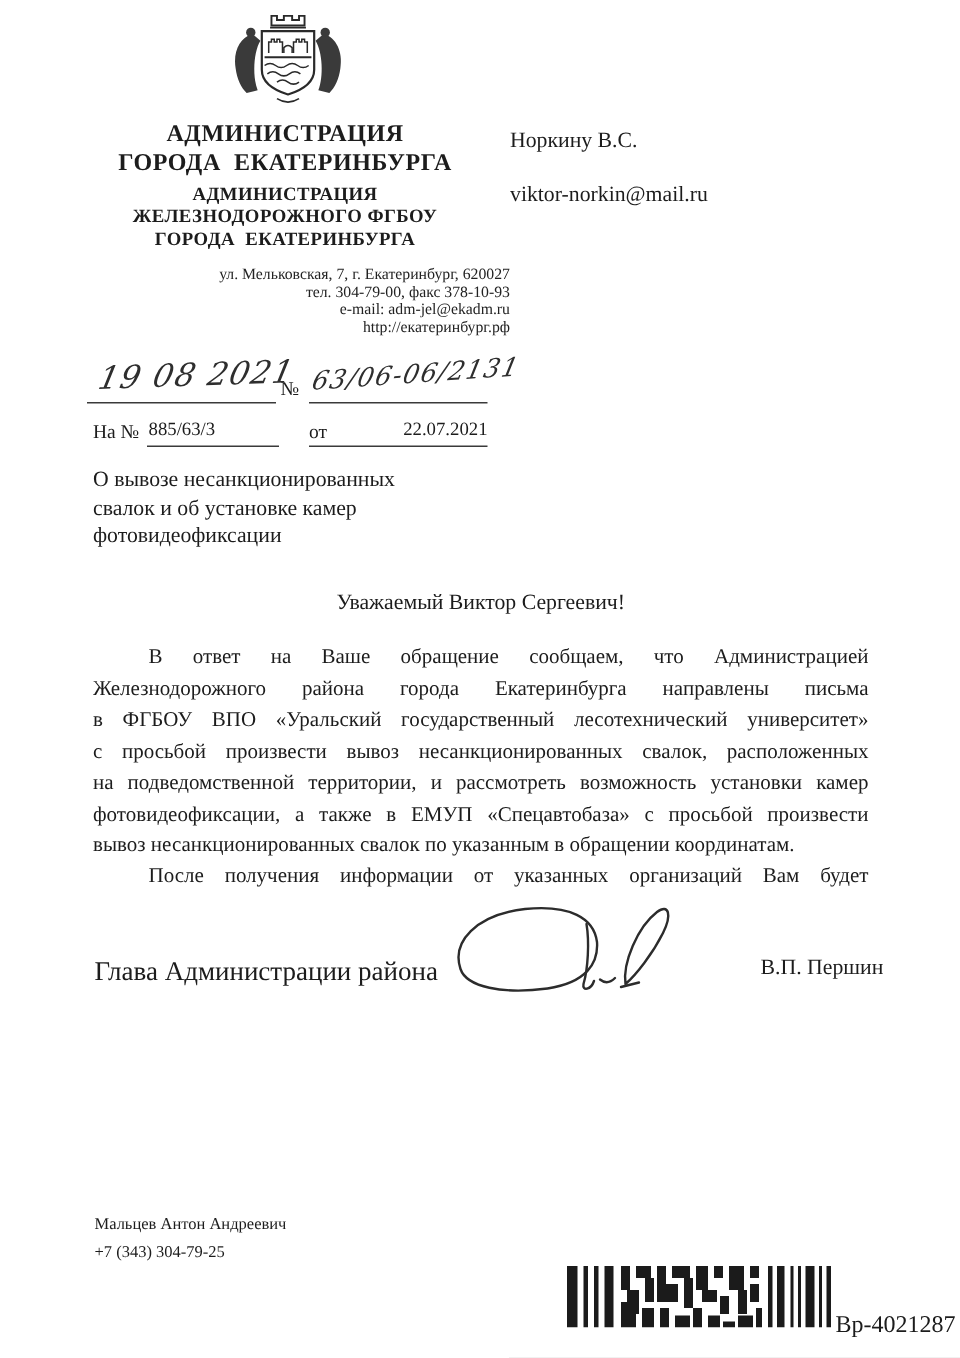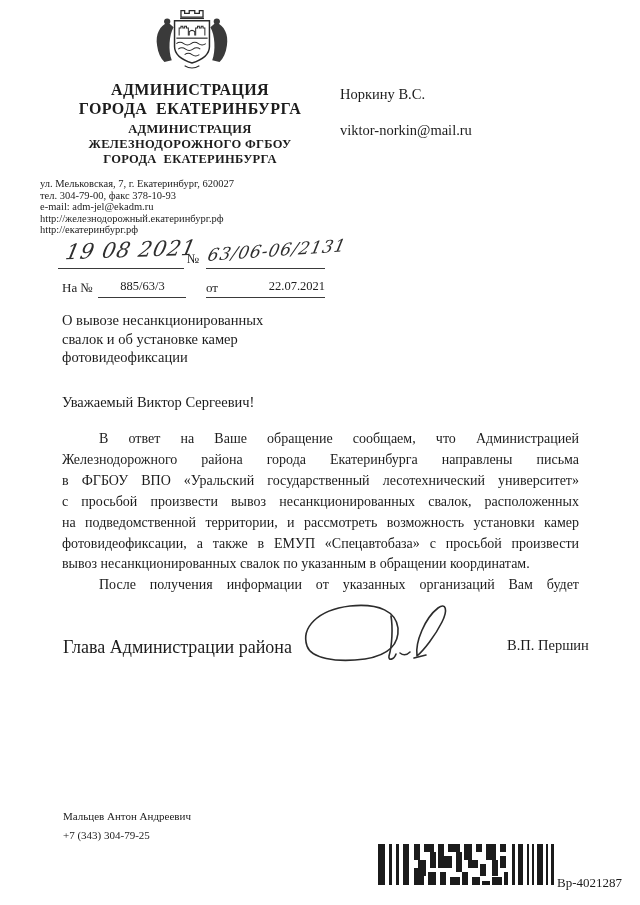--- a/index.html
+++ b/index.html
@@ -10,49 +10,49 @@
     overflow:hidden;
     padding-left:14px;
   }
   .abs{position:absolute;}
   .ws-pre{white-space:pre;}
   
   .org-title{left:40px;top:80px;width:300px;text-align:center;font-weight:bold;
     font-size:16px;line-height:19px;letter-spacing:.4px;}
   .dept-title{left:40px;top:122px;width:300px;text-align:center;font-weight:bold;
     font-size:12.5px;line-height:15px;letter-spacing:.3px;}
-  .addr{left:40px;top:178px;width:300px;text-align:left;
+  .addr{left:40px;top:178px;width:300px;text-align:right;
     font-size:10.5px;line-height:11.6px;color:#222;}
   
   .recipient{font-size:14.5px;}
   
   .ref-label{font-size:13px;}
   .ref-value{font-size:12.5px;}
   .rule{border-top:1px solid #3a3a3a;height:0;}
   .handwriting{
     font-family:"DejaVu Serif",serif;font-style:italic;color:#2e2e2e;
     letter-spacing:1px;
   }
   .hw-date{left:66px;top:238px;font-size:21px;transform:rotate(-2deg) skewX(-14deg);}
   .hw-num{left:208px;top:240px;font-size:17px;transform:rotate(-4deg) skewX(-16deg);}
   
   .subject{left:62px;top:311px;width:242px;font-size:14.5px;line-height:18.5px;}
   
-  .salutation{left:62px;top:394px;width:517px;font-size:14.5px;}
+  .salutation{left:62px;top:394px;width:517px;text-align:center;font-size:14.5px;}
   .body-text{left:62px;top:429px;width:517px;font-size:14px;line-height:20.9px;}
   .jline{text-align:justify;text-align-last:justify;}
   .jline.lastline{text-align-last:left;}
   .jline.indent{text-indent:37px;}
   
   .sig-pos{left:63px;top:637px;font-size:18px;}
   .sig-name{left:507px;top:637px;font-size:14.5px;}
   
   .executor{left:63px;top:807px;font-size:11px;line-height:19px;}
   
-  .barcode-label{left:557px;top:875px;font-size:13px;}
+  .barcode-label{left:557px;top:875px;font-size:16px;}
   svg{display:block;}
 </style>
 </head>
 <body>
 
 <div class="page">
 
   <div class="abs" style="left:146px;top:6px;width:92px;height:68px;">
     <svg width="92" height="68" viewBox="0 0 100 74" fill="none" stroke="#2a2a2a">
 
@@ -86,35 +86,34 @@
   </div>
   <div class="abs dept-title">
     <div class="ws-pre">АДМИНИСТРАЦИЯ</div>
     <div class="ws-pre">ЖЕЛЕЗНОДОРОЖНОГО ФГБОУ</div>
     <div class="ws-pre">ГОРОДА  ЕКАТЕРИНБУРГА</div>
   </div>
   <div class="abs addr">
     <div>ул. Мельковская, 7, г. Екатеринбург, 620027</div>
     <div>тел. 304-79-00, факс 378-10-93</div>
     <div>e-mail: adm-jel@ekadm.ru</div>
-    <div>http://железнодорожный.екатеринбург.рф</div>
     <div>http://екатеринбург.рф</div>
   </div>
 
   <div class="abs recipient" style="left:340px;top:86px;">Норкину В.С.</div>
   <div class="abs recipient" style="left:340px;top:122px;">viktor-norkin@mail.ru</div>
 
   <div class="abs handwriting hw-date">19 08 2021</div>
   <div class="abs rule" style="left:58px;top:268px;width:126px;"></div>
   <div class="abs ref-label" style="left:187px;top:251px;">№</div>
   <div class="abs handwriting hw-num">63/06-06/2131</div>
   <div class="abs rule" style="left:206px;top:268px;width:119px;"></div>
 
   <div class="abs ref-label" style="left:62px;top:280px;">На №</div>
-  <div class="abs ref-value" style="left:99px;top:279px;width:87px;text-align:center;">885/63/3</div>
+  <div class="abs ref-value" style="left:99px;top:279px;width:87px;text-align:left;">885/63/3</div>
   <div class="abs rule" style="left:98px;top:297px;width:88px;"></div>
   <div class="abs ref-label" style="left:194px;top:280px;margin-left:12px;">от</div>
   <div class="abs ref-value" style="left:207px;top:279px;width:118px;text-align:right;">22.07.2021</div>
   <div class="abs rule" style="left:206px;top:297px;width:119px;"></div>
 
   <div class="abs subject">О вывозе несанкционированных свалок и об установке камер фотовидеофиксации</div>
 
   <div class="abs salutation">Уважаемый Виктор Сергеевич!</div>
   <div class="abs body-text">
     <div class="jline indent">В ответ на Ваше обращение сообщаем, что Администрацией</div>

